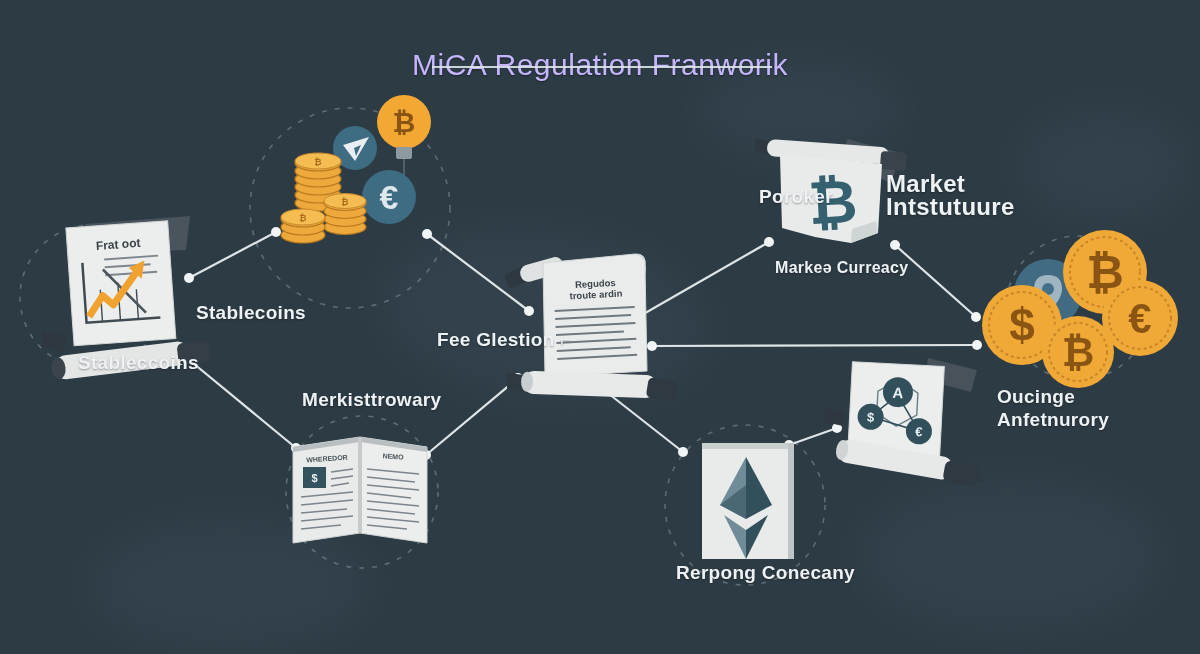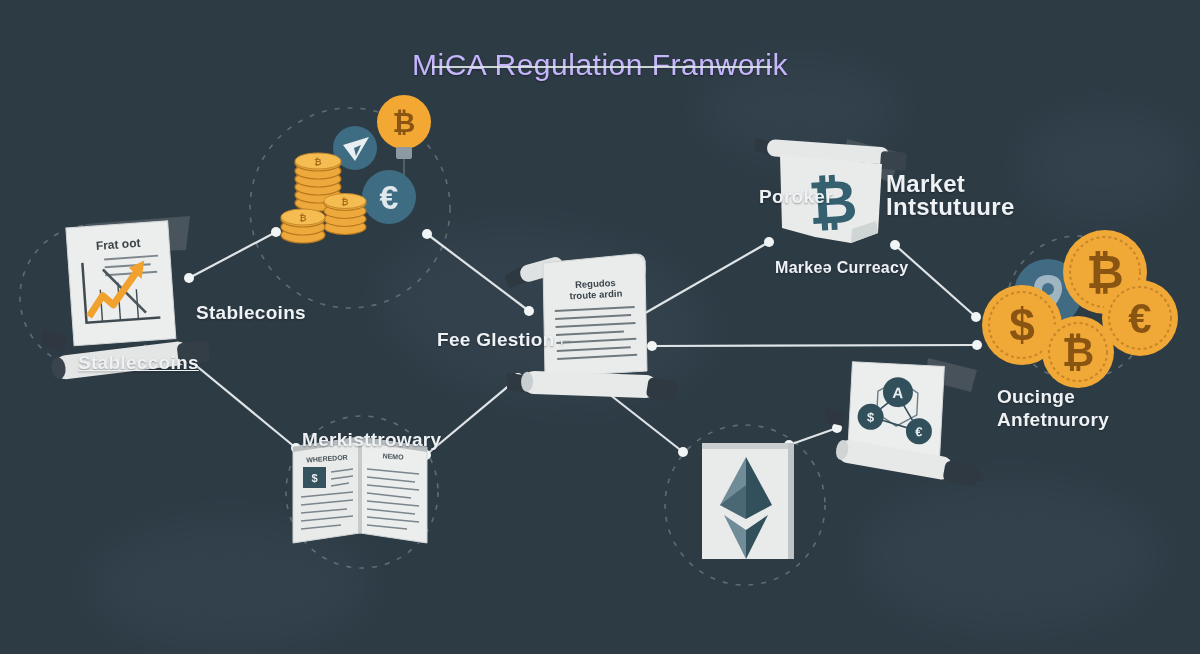--- a/index.html
+++ b/index.html
@@ -101,21 +101,21 @@
         <polygon points="90,58 106,52 102,70" fill="#f0a12e"></polygon>
       </g>
       <polygon points="2,120 26,126 24,142 2,136" fill="#2f3840"></polygon>
       <g transform="rotate(-7 85 150)">
         <rect x="14" y="138" width="136" height="24" rx="12" fill="#e4e6e6"></rect>
         <ellipse cx="18" cy="150" rx="7" ry="11" fill="#39444c"></ellipse>
         <rect x="138" y="140" width="32" height="22" rx="6" fill="#333e46"></rect>
       </g>
     </svg>
   </div>
-  <div class="lbl" style="left:78px;top:351px;text-decoration:underline;">Stableccoins</div>
+  <div class="lbl" style="left:78px;top:351px;">Stableccoins</div>
   <div class="lbl" style="left:196px;top:276px;margin-top:25px;">Stablecoins</div>
 
   <div class="node" style="left:255px;top:85px;width:235px;height:190px;">
     <svg width="235" height="190" viewBox="0 0 235 190">
       <polyline points="149,74 149,94 128,104" stroke="#5c6a72" stroke-width="1.6" fill="none"></polyline>
       <polyline points="149,94 142,104" stroke="#5c6a72" stroke-width="1.6" fill="none"></polyline>
 
       <circle cx="100" cy="63" r="22" fill="#3e6c83"></circle>
       <g fill="#e8eef1">
           <polygon points="88,60 114,52 100,76"></polygon>
@@ -266,34 +266,35 @@
           <line x1="92" y1="52" x2="140" y2="57"></line>
           <line x1="92" y1="60" x2="144" y2="65"></line>
         <line x1="92" y1="68" x2="136" y2="73"></line>
           <line x1="92" y1="76" x2="144" y2="81"></line>
           <line x1="92" y1="84" x2="140" y2="89"></line>
           <line x1="92" y1="92" x2="144" y2="97"></line>
           <line x1="92" y1="100" x2="132" y2="104"></line>
       </g>
     </svg>
   </div>
-  <div class="lbl" style="left:302px;top:428px;">Merkisttrowary</div>
+  <div class="lbl" style="left:302px;top:388px;">Merkisttrowary</div>
 
   <div class="node" style="left:690px;top:435px;width:112px;height:132px;">
     <svg width="112" height="132" viewBox="0 0 112 132">
       <rect x="12" y="8" width="92" height="116" fill="#e9eaea"></rect>
       <rect x="12" y="8" width="92" height="6" fill="#c9cecf"></rect>
       <rect x="98" y="8" width="6" height="116" fill="#bfc5c7"></rect>
       <polygon points="56,22 30,70 56,84" fill="#6f8c98"></polygon>
       <polygon points="56,22 82,70 56,84" fill="#32505c"></polygon>
       <polygon points="56,50 30,70 56,84" fill="#4a6874"></polygon>
       <polygon points="34,80 56,95 56,124" fill="#6f8c98"></polygon>
       <polygon points="78,80 56,95 56,124" fill="#32505c"></polygon>
     </svg>
   </div>
+  <div class="lbl" style="left:676px;top:561px;">Rerpong Conecany</div>
 
   <div class="node" style="left:825px;top:350px;width:165px;height:140px;">
     <svg width="165" height="140" viewBox="0 0 165 140">
       <polygon points="103,8 152,20 146,42 100,30" fill="#47525a"></polygon>
       <polygon points="0,58 20,62 18,76 0,72" fill="#2f3840"></polygon>
       <g transform="rotate(3 70 60)">
         <rect x="25" y="14" width="92" height="94" fill="#eceded" stroke="#d4d7d8"></rect>
         <polygon points="72,45 46,68 95,80" fill="none" stroke="#32505c" stroke-width="1.6"></polygon>
         <path d="M72,30 L92,42 L92,64 L72,76 L52,64 L52,42 Z" fill="none" stroke="#32505c" stroke-width="1.4" opacity="0.7"></path>
         <circle cx="72" cy="42" r="15" fill="#32505c"></circle>

